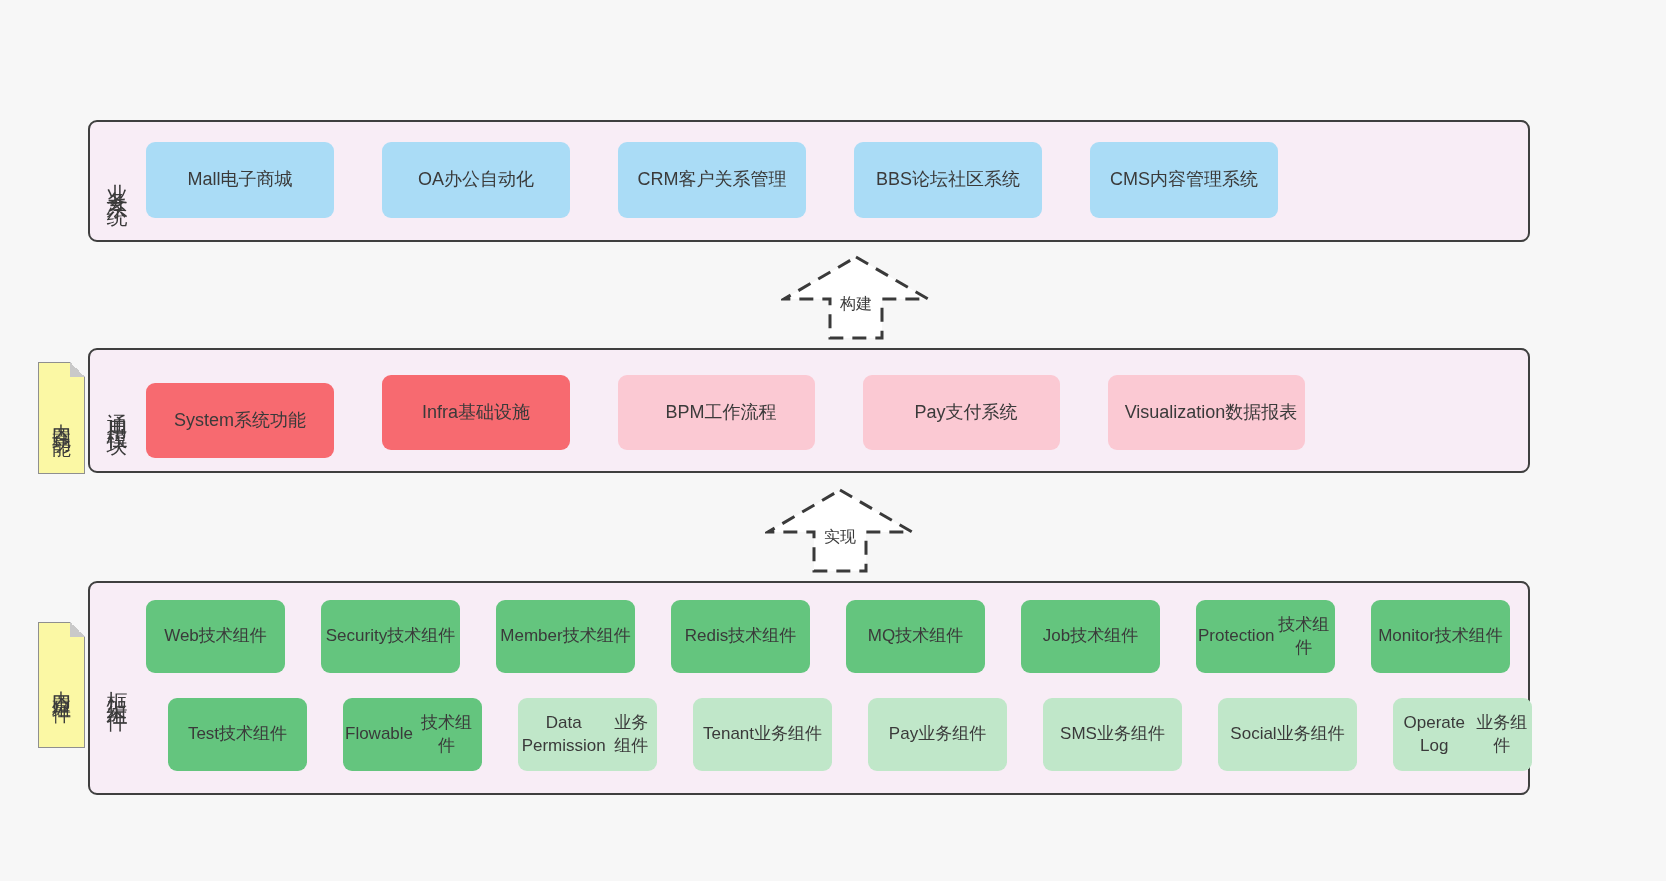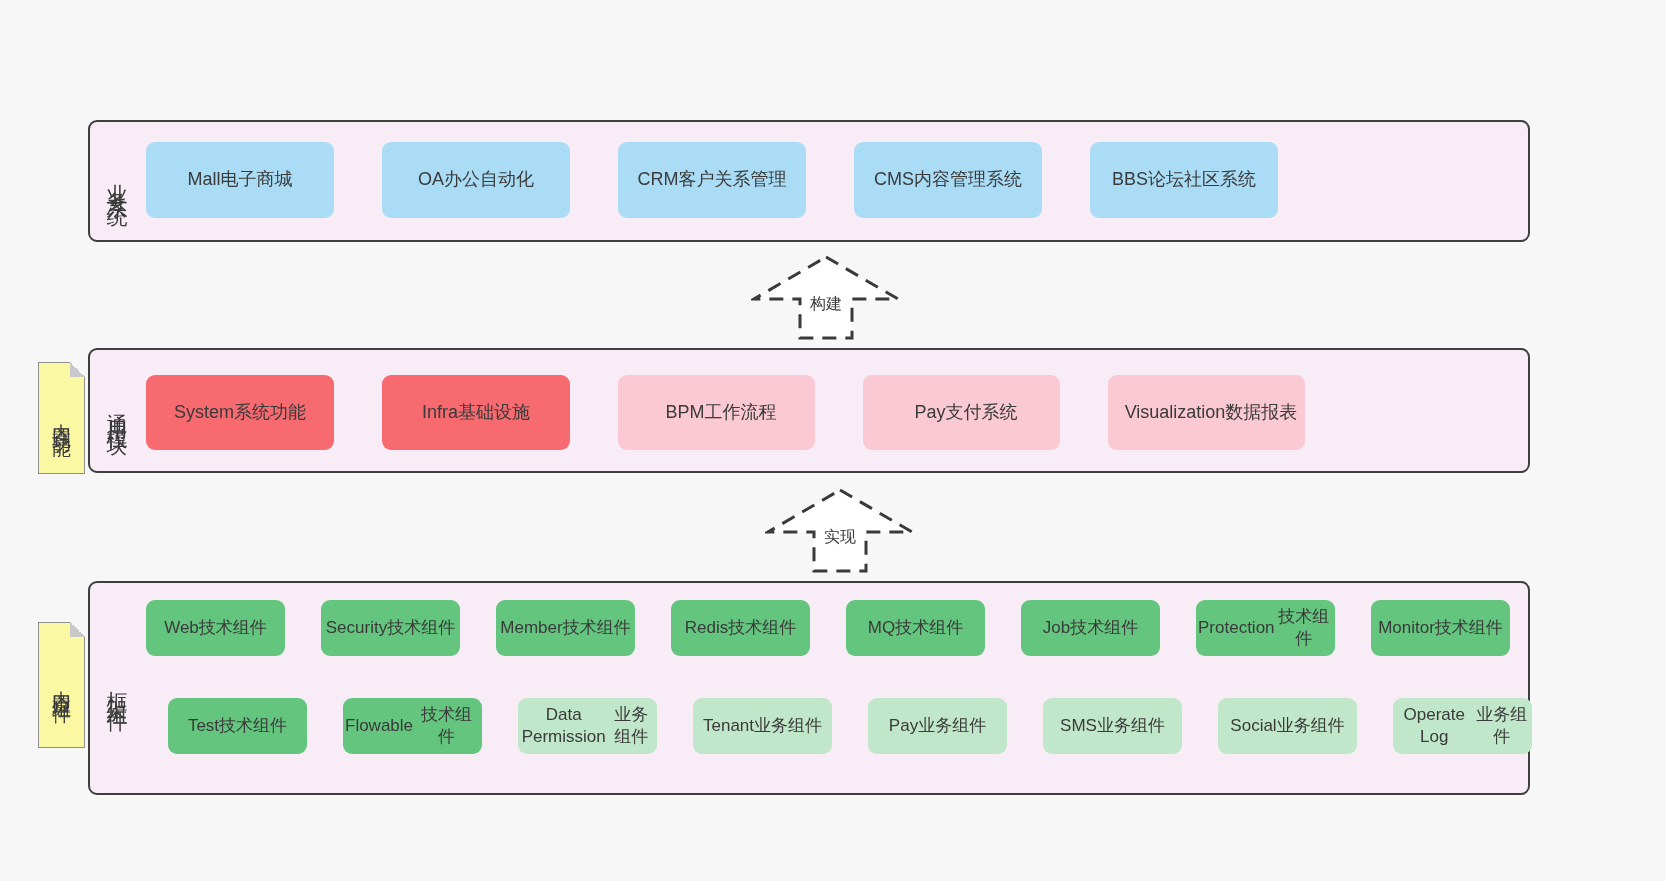--- a/index.html
+++ b/index.html
@@ -18,21 +18,21 @@
     writing-mode:vertical-rl;text-orientation:upright;
     font-size:21px;letter-spacing:7px;color:#3a3a3a;white-space:nowrap;
   }
   .boxes{position:absolute;left:56px;display:flex;gap:48px;}
   .boxes.compact{gap:36px;}
   .box{
     width:188px;height:76px;border-radius:9px;
     display:flex;align-items:center;justify-content:center;
     text-align:center;font-size:18px;line-height:1.4;color:#3a3a3a;
   }
-  .box.small{width:139px;height:56px;font-size:17px;line-height:1.3;padding:2px;box-sizing:border-box;}
+  .box.small{width:139px;height:73px;font-size:17px;line-height:1.3;padding:2px;box-sizing:border-box;}
   .blue  {background:#aadcf6;}
   .red   {background:#f76a70;}
   .pink  {background:#fbc9d3;padding-left:9px;}
   .gdark {background:#64c57e;}
   .glight{background:#c0e7c9;}
   .note{
     position:absolute;left:38px;width:47px;box-sizing:border-box;
     background:#fbf8a4;border:1px solid #8f8f8f;
     display:flex;align-items:center;justify-content:center;
   }
@@ -63,46 +63,46 @@
     </div>
     <div class="box blue">
       <span>OA</span>
       <span>办公自动化</span>
     </div>
     <div class="box blue">
       <span>CRM</span>
       <span>客户关系管理</span>
     </div>
     <div class="box blue">
+      <span>BBS</span>
+      <span>论坛社区系统</span>
+    </div>
+    <div class="box blue">
       <span>CMS</span>
       <span>内容管理系统</span>
     </div>
-    <div class="box blue">
-      <span>BBS</span>
-      <span>论坛社区系统</span>
-    </div>
-  </div>
-</div>
-
-<div class="arrow" style="left:751px;top:254px;">
+  </div>
+</div>
+
+<div class="arrow" style="left:781px;top:254px;">
   <svg width="150" height="88" viewBox="0 0 150 88">
     <path d="M75 3 L147 45 L101 45 L101 84 L49 84 L49 45 L3 45 Z" fill="#ffffff" stroke="#3a3a3a" stroke-width="3" stroke-dasharray="14 9"></path>
   </svg>
   <span class="arrow-label">构建</span>
 </div>
 
 <div class="note" style="top:362px;height:112px;">
   <div class="note-fold"></div>
   <span class="note-text">内置功能</span>
 </div>
 
 <div class="band" style="top:348px;height:125px;">
   <div class="band-label">通用模块</div>
   <div class="boxes" style="top:25px;">
-    <div class="box red" style="height:75px;">
+    <div class="box red" style="height:75px;margin-top:8px;">
       <span>System</span>
       <span>系统功能</span>
     </div>
     <div class="box red" style="height:75px;">
       <span>Infra</span>
       <span>基础设施</span>
     </div>
     <div class="box pink" style="height:75px;">
       <span>BPM</span>
       <span>工作流程</span>

